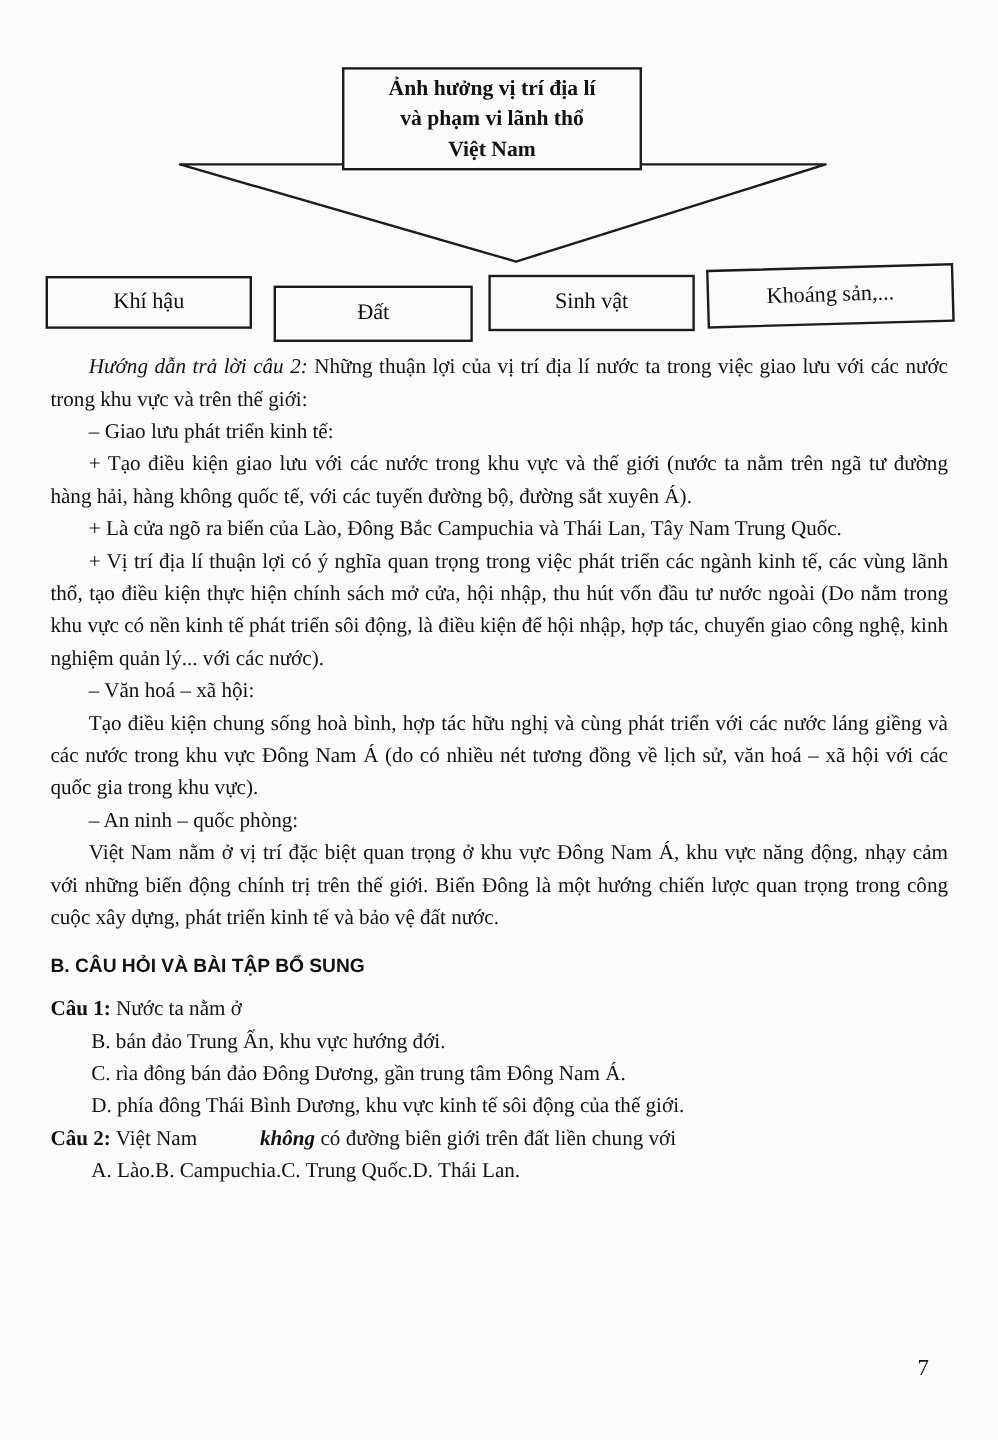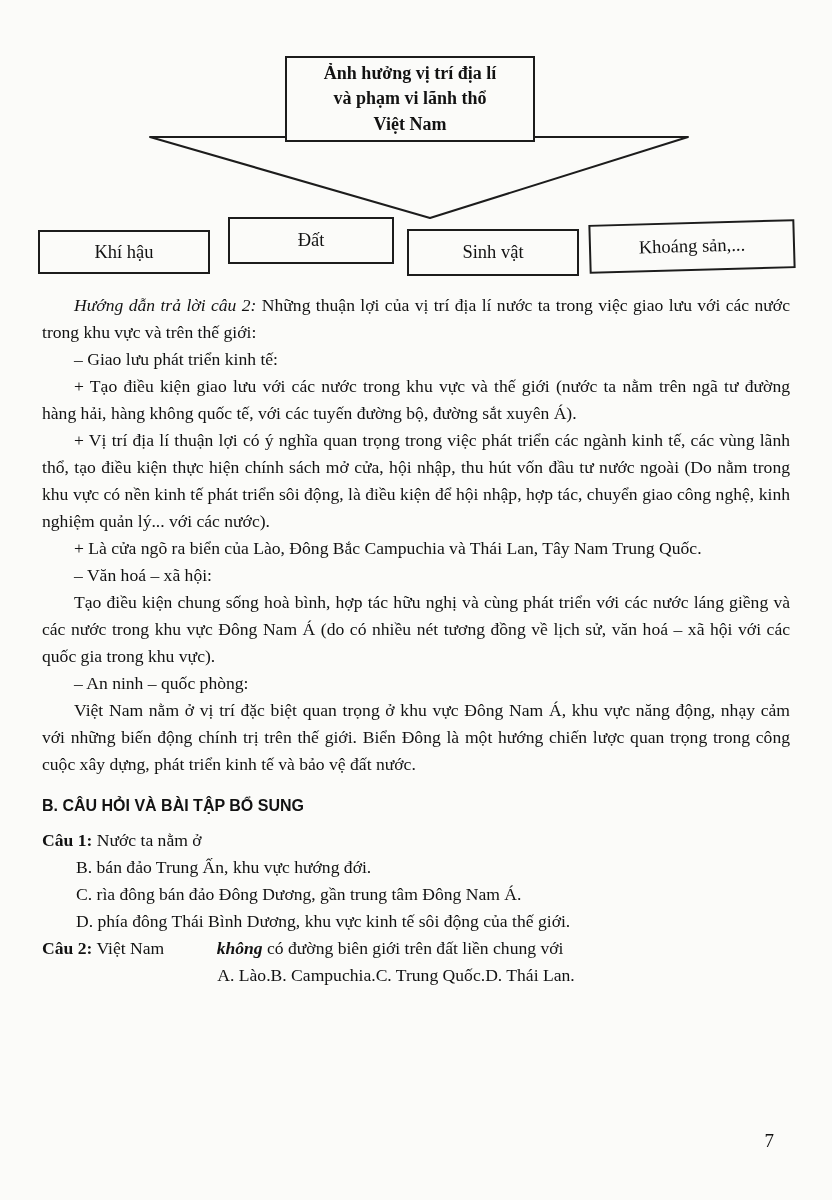--- a/index.html
+++ b/index.html
@@ -22,21 +22,21 @@
     z-index:2;
   }
   .arrow-svg{position:absolute;left:136px;top:133px;z-index:1;}
   .dbox{
     position:absolute;
     border:2px solid #1c1c1c;background:#fbfbf9;
     display:flex;justify-content:center;align-items:center;
     font-size:18.5px;
   }
   .dbox1{left:38px;top:230px;width:168px;height:40px;}
-  .dbox2{left:228px;top:217px;width:162px;height:43px;text-align:center;}
+  .dbox2{left:228px;top:238px;width:162px;height:43px;text-align:center;}
   .dbox3{left:407px;top:229px;width:168px;height:43px;}
   .dbox4{left:589px;top:222px;width:202px;height:45px;transform:rotate(-1.6deg);}
   
   .content{
     position:absolute;left:42px;top:292px;width:748px;
     font-size:17.6px;line-height:27px;
   }
   .para{
     margin:0;
     text-indent:32px;
@@ -47,21 +47,21 @@
   .b-heading{
     font-family:"Liberation Sans",sans-serif;
     font-weight:bold;font-size:16px;
     margin:14px 0 8px 0;
     text-indent:0;
   }
   .q-line{margin:0;text-indent:0;}
   .q-label{font-weight:bold;}
   .option{margin:0 0 0 0;padding-left:34px;text-indent:0;}
   .q2-options{
-    display:flex;justify-content:center;
+    display:flex;justify-content:flex-start;
     margin-left:34px;width:640px;
   }
   .q2-options span{white-space:nowrap;}
   .page-number{
     position:absolute;right:58px;top:1130px;
     font-size:19px;
   }
 </style>
 </head>
 <body>
@@ -95,22 +95,22 @@
   </div>
 
   <div class="content">
 
     <p class="para">
       <span class="lead">Hướng dẫn trả lời câu 2:</span><span> Những thuận lợi của vị trí địa lí nước ta trong việc giao lưu với các nước trong khu vực và trên thế giới:</span>
     </p>
 
     <p class="para">– Giao lưu phát triển kinh tế:</p>
     <p class="para">+ Tạo điều kiện giao lưu với các nước trong khu vực và thế giới (nước ta nằm trên ngã tư đường hàng hải, hàng không quốc tế, với các tuyến đường bộ, đường sắt xuyên Á).</p>
+    <p class="para">+ Là cửa ngõ ra biển của Lào, Đông Bắc Campuchia và Thái Lan, Tây Nam Trung Quốc.</p>
     <p class="para">+ Vị trí địa lí thuận lợi có ý nghĩa quan trọng trong việc phát triển các ngành kinh tế, các vùng lãnh thổ, tạo điều kiện thực hiện chính sách mở cửa, hội nhập, thu hút vốn đầu tư nước ngoài (Do nằm trong khu vực có nền kinh tế phát triển sôi động, là điều kiện để hội nhập, hợp tác, chuyển giao công nghệ, kinh nghiệm quản lý... với các nước).</p>
-    <p class="para">+ Là cửa ngõ ra biển của Lào, Đông Bắc Campuchia và Thái Lan, Tây Nam Trung Quốc.</p>
     <p class="para">– Văn hoá – xã hội:</p>
     <p class="para">Tạo điều kiện chung sống hoà bình, hợp tác hữu nghị và cùng phát triển với các nước láng giềng và các nước trong khu vực Đông Nam Á (do có nhiều nét tương đồng về lịch sử, văn hoá – xã hội với các quốc gia trong khu vực).</p>
     <p class="para">– An ninh – quốc phòng:</p>
     <p class="para">Việt Nam nằm ở vị trí đặc biệt quan trọng ở khu vực Đông Nam Á, khu vực năng động, nhạy cảm với những biến động chính trị trên thế giới. Biển Đông là một hướng chiến lược quan trọng trong công cuộc xây dựng, phát triển kinh tế và bảo vệ đất nước.</p>
 
     <h2 class="b-heading">B. CÂU HỎI VÀ BÀI TẬP BỔ SUNG</h2>
 
     <p class="q-line">
       <span class="q-label">Câu 1:</span><span> Nước ta nằm ở</span>
     </p>

